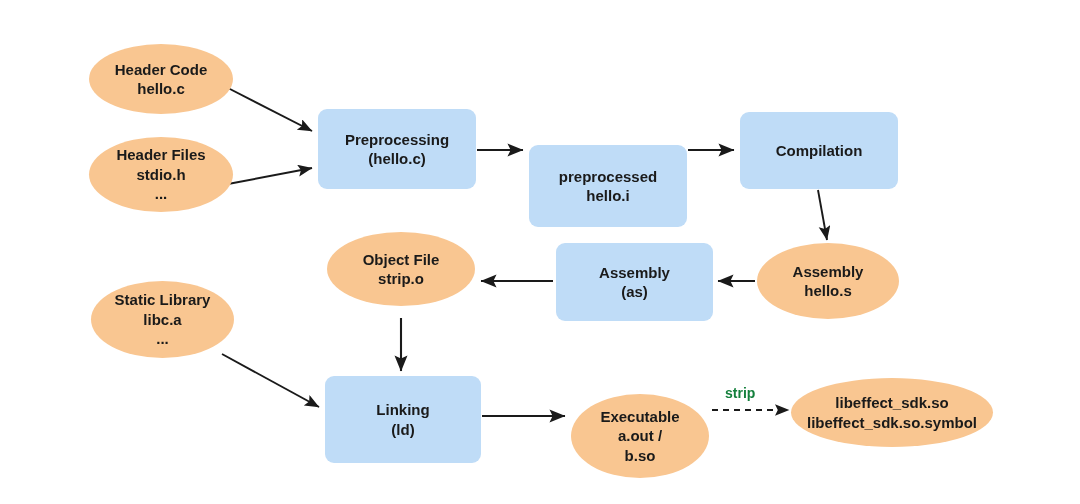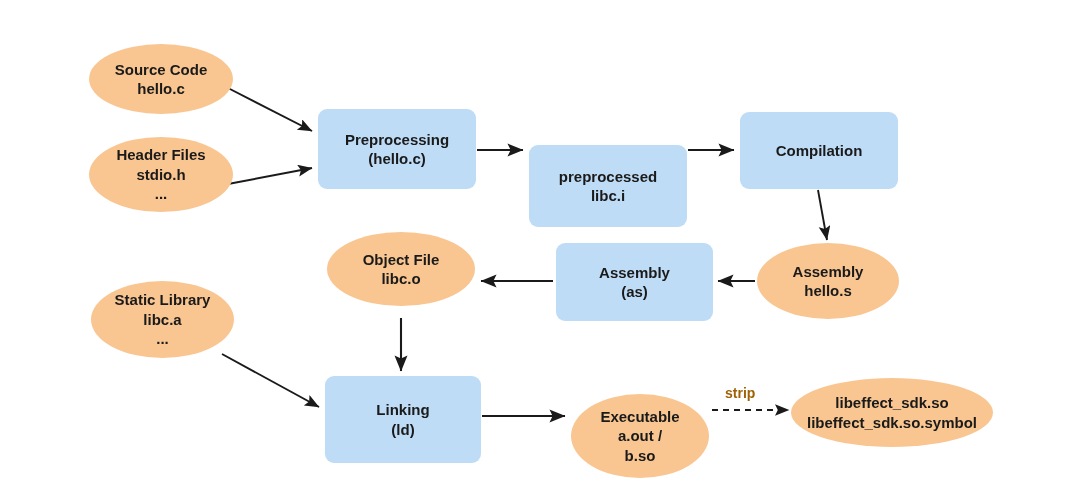--- a/index.html
+++ b/index.html
@@ -54,21 +54,21 @@
   }
   .art.overflow .lines {
     position: relative;
     z-index: 3;
   }
   .edge-label {
     position: absolute;
     font-family: "Liberation Sans", sans-serif;
     font-weight: bold;
     font-size: 14px;
-    color: #a16207;
+    color: #15803d;
     white-space: nowrap;
   }
 </style>
 </head>
 <body>
 
 <div id="canvas">
 
   <svg id="edges" viewBox="0 0 1080 504" width="1080" height="504">
     <defs>
@@ -95,21 +95,21 @@
 
     <line x1="222" y1="354" x2="319" y2="407" stroke="#1a1a1a" stroke-width="1.9" marker-end="url(#arrow)"></line>
 
     <line x1="482" y1="416" x2="565" y2="416" stroke="#1a1a1a" stroke-width="2.1" marker-end="url(#arrow)"></line>
 
     <line x1="712" y1="410" x2="789" y2="410" stroke="#1a1a1a" stroke-width="1.9" stroke-dasharray="6 5" marker-end="url(#arrow)"></line>
   </svg>
 
   <div class="node art" style="left:89px; top:44px; width:144px; height:70px;">
     <div class="lines">
-      <div>Source Code</div>
+      <div>Header Code</div>
       <div>hello.c</div>
     </div>
   </div>
 
   <div class="node art" style="left:89px; top:137px; width:144px; height:75px;">
     <div class="lines">
       <div>Header Files</div>
       <div>stdio.h</div>
       <div>...</div>
     </div>
@@ -118,21 +118,21 @@
   <div class="node proc" style="left:318px; top:109px; width:158px; height:80px;">
     <div class="lines">
       <div>Preprocessing</div>
       <div>(hello.c)</div>
     </div>
   </div>
 
   <div class="node proc" style="left:529px; top:109px; width:158px; height:82px;margin-top:36px;">
     <div class="lines">
       <div>preprocessed</div>
-      <div>libc.i</div>
+      <div>hello.i</div>
     </div>
   </div>
 
   <div class="node proc" style="left:740px; top:112px; width:158px; height:77px;">
     <div class="lines">
       <div>Compilation</div>
     </div>
   </div>
 
   <div class="node art" style="left:757px; top:243px; width:142px; height:76px;">
@@ -145,21 +145,21 @@
   <div class="node proc" style="left:556px; top:243px; width:157px; height:78px;">
     <div class="lines">
       <div>Assembly</div>
       <div>(as)</div>
     </div>
   </div>
 
   <div class="node art" style="left:327px; top:232px; width:148px; height:74px;">
     <div class="lines">
       <div>Object File</div>
-      <div>libc.o</div>
+      <div>strip.o</div>
     </div>
   </div>
 
   <div class="node art" style="left:91px; top:281px; width:143px; height:77px;">
     <div class="lines">
       <div>Static Library</div>
       <div>libc.a</div>
       <div>...</div>
     </div>
   </div>

